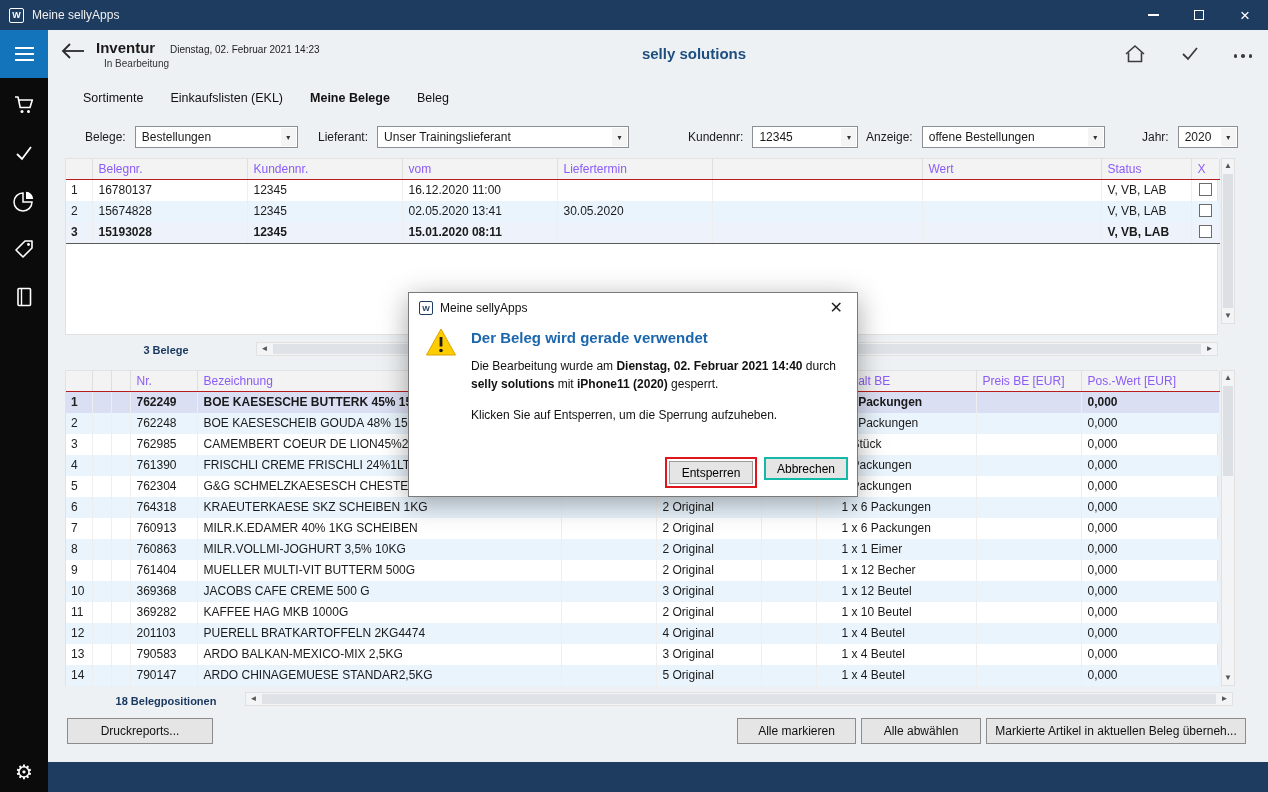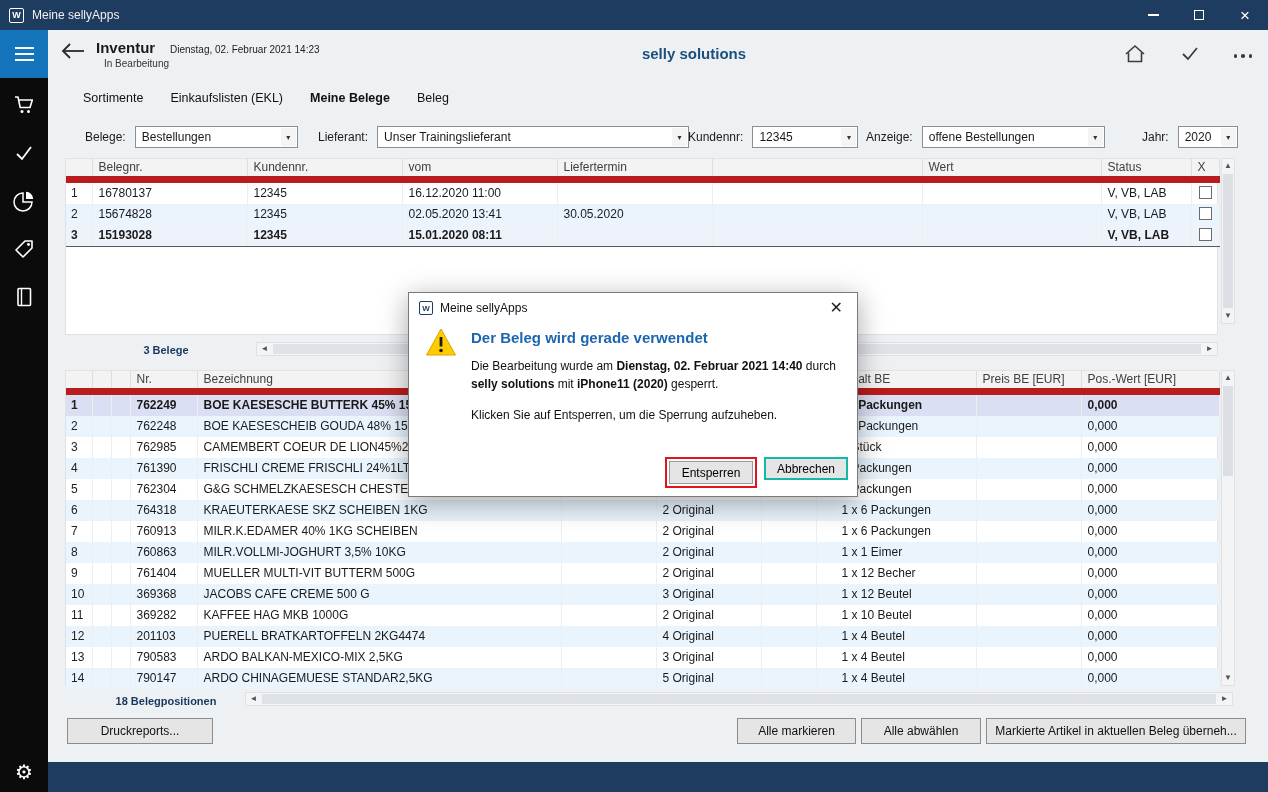--- a/index.html
+++ b/index.html
@@ -51,22 +51,22 @@
     display:flex; align-items:center; padding:0 18px 0 6px; cursor:pointer;}
   .combo-val { font-size:12px; white-space:nowrap; overflow:hidden;}
   .combo-btn { position:absolute; right:1px; top:1px; bottom:1px; width:15px;
     display:flex; align-items:center; justify-content:center; font-size:8px; color:#333; background:#f4f4f4;}
   
   .panel { position:absolute; background:#fff; border:1px solid #e2e2e2; }
   #panel1 { left:65px; top:158px; width:1153px; height:177px; }
   #panel2 { left:65px; top:370px; width:1153px; height:316px; }
   table.grid { border-collapse:collapse; table-layout:fixed; font-size:12px; width:1151px;}
   .grid th { height:20px; font-weight:normal; text-align:left; background:#f3f3f3;
-    border-right:1px solid #dedede; border-bottom:7px solid #b91c1c;
-    padding:0 6px; white-space:nowrap; overflow:hidden; color:#404040;}
+    border-right:1px solid #dedede; border-bottom:1px solid #b91c1c;
+    padding:0 6px; white-space:nowrap; overflow:hidden; color:#8b5cf6;}
   .grid td { height:21px; line-height:21px; border-right:1px solid #eeeeee;
     padding:0 6px; white-space:nowrap; overflow:hidden;}
   .grid tbody tr:nth-child(even) td { background:#e9f4fd; }
   #panel1 tr.sel td { font-weight:bold; background:#eef2fb; border-bottom:1px solid #5a5a5a;}
   #panel2 tr.sel-pos td { font-weight:bold; background:#dbdff3; }
   .t-right { text-align:left; }
   .t-center { text-align:center; }
   .pr14 { padding-right:14px !important; }
   .pl25 { padding-left:25px !important; }
   .c-num { padding-left:5px !important; color:#222; }
@@ -217,21 +217,21 @@
 
 <div class="fg" style="left:85px">
   <span class="f-label">Belege:</span>
   <div class="combo" style="width:163px">
     <span class="combo-val">Bestellungen</span>
     <span class="combo-btn">▾</span>
   </div>
 </div>
 <div class="fg" style="left:318px">
   <span class="f-label">Lieferant:</span>
-  <div class="combo" style="width:312px">
+  <div class="combo" style="width:252px">
     <span class="combo-val">Unser Trainingslieferant</span>
     <span class="combo-btn">▾</span>
   </div>
 </div>
 <div class="fg" style="left:688px">
   <span class="f-label">Kundennr:</span>
   <div class="combo" style="width:106px">
     <span class="combo-val">12345</span>
     <span class="combo-btn">▾</span>
   </div>

